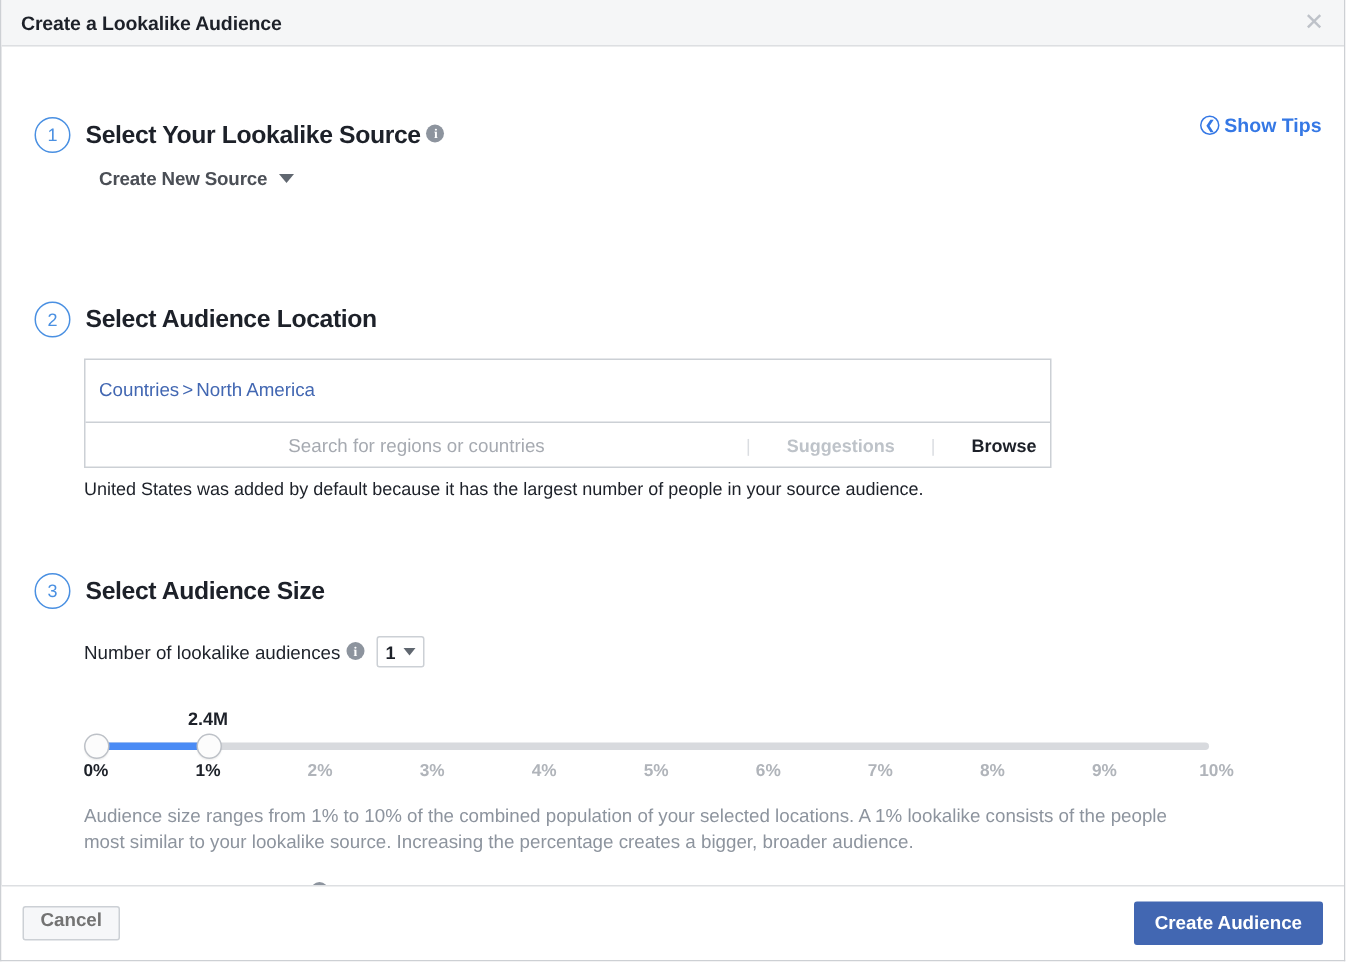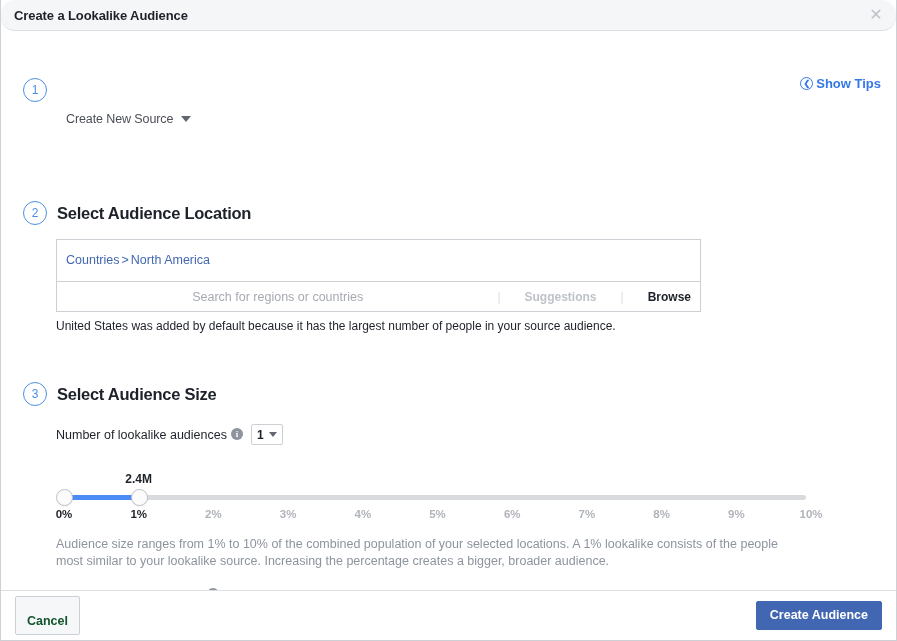--- a/index.html
+++ b/index.html
@@ -27,21 +27,20 @@
 
   
   .titlebar {
     height: 31px;
     background: #f5f6f7;
     border-bottom: 1px solid #dddfe2;
     display: flex; align-items: center;
     padding: 0 12px 0 13px;
     flex: 0 0 auto;
     position: relative;
-    border-radius: 14px;
   }
   .titlebar-title {
     font-size: 13px; font-weight: bold;
     color: #1d2129;
     letter-spacing: -0.1px;
   }
   .close-btn {
     position: absolute; right: 10px; top: 50%;
     transform: translateY(-50%);
     width: 20px; height: 20px;
@@ -124,21 +123,21 @@
     background: #fff;
     font-size: 12.5px;
     color: #1d2129;
     padding: 0 8px;
     font-family: "Liberation Sans", sans-serif;
     outline: none;
   }
   .create-new-source {
     margin: 10px 0 0 65px;
     font-size: 12.5px;
-    font-weight: normal;
+    font-weight: bold;
     color: #4b4f56;
     display: inline-flex; align-items: center; gap: 8px;
     cursor: pointer;
     letter-spacing: -0.1px;
   }
   .caret-down {
     width: 0; height: 0;
     border-left: 5px solid transparent;
     border-right: 5px solid transparent;
     border-top: 6px solid #606770;
@@ -322,22 +321,22 @@
     font-family: "Liberation Sans", sans-serif;
     font-size: 12.5px;
     font-weight: bold;
     border-radius: 2px;
     cursor: pointer;
     line-height: 1;
   }
   .btn-cancel {
     background: #f6f7f9;
     border: 1px solid #ccd0d5;
-    color: #14532d;
-    padding: 18px 11px 7px;
+    color: #737373;
+    padding: 2px 11px 7px;
   }
   .btn-primary {
     background: #4267b2;
     border: 1px solid #4267b2;
     color: #fff;
     padding: 7px 13px 8px;
   }
 </style>
 </head>
 <body>
@@ -352,20 +351,23 @@
   <div class="dialog-body">
 
     <div class="show-tips">
       <span class="circ">❮</span>
       <span>Show Tips</span>
     </div>
 
     <div class="section" id="sec1">
       <div class="section-head">
         <div class="step-circle">1</div>
+        <div class="section-title">
+          <span>Select Your Lookalike Source</span><span class="info-dot">i</span>
+        </div>
       </div>
       <div class="create-new-source">
         <span>Create New Source</span>
         <span class="caret-down"></span>
       </div>
     </div>
 
     <div class="section" id="sec2">
       <div class="section-head">
         <div class="step-circle">2</div>

